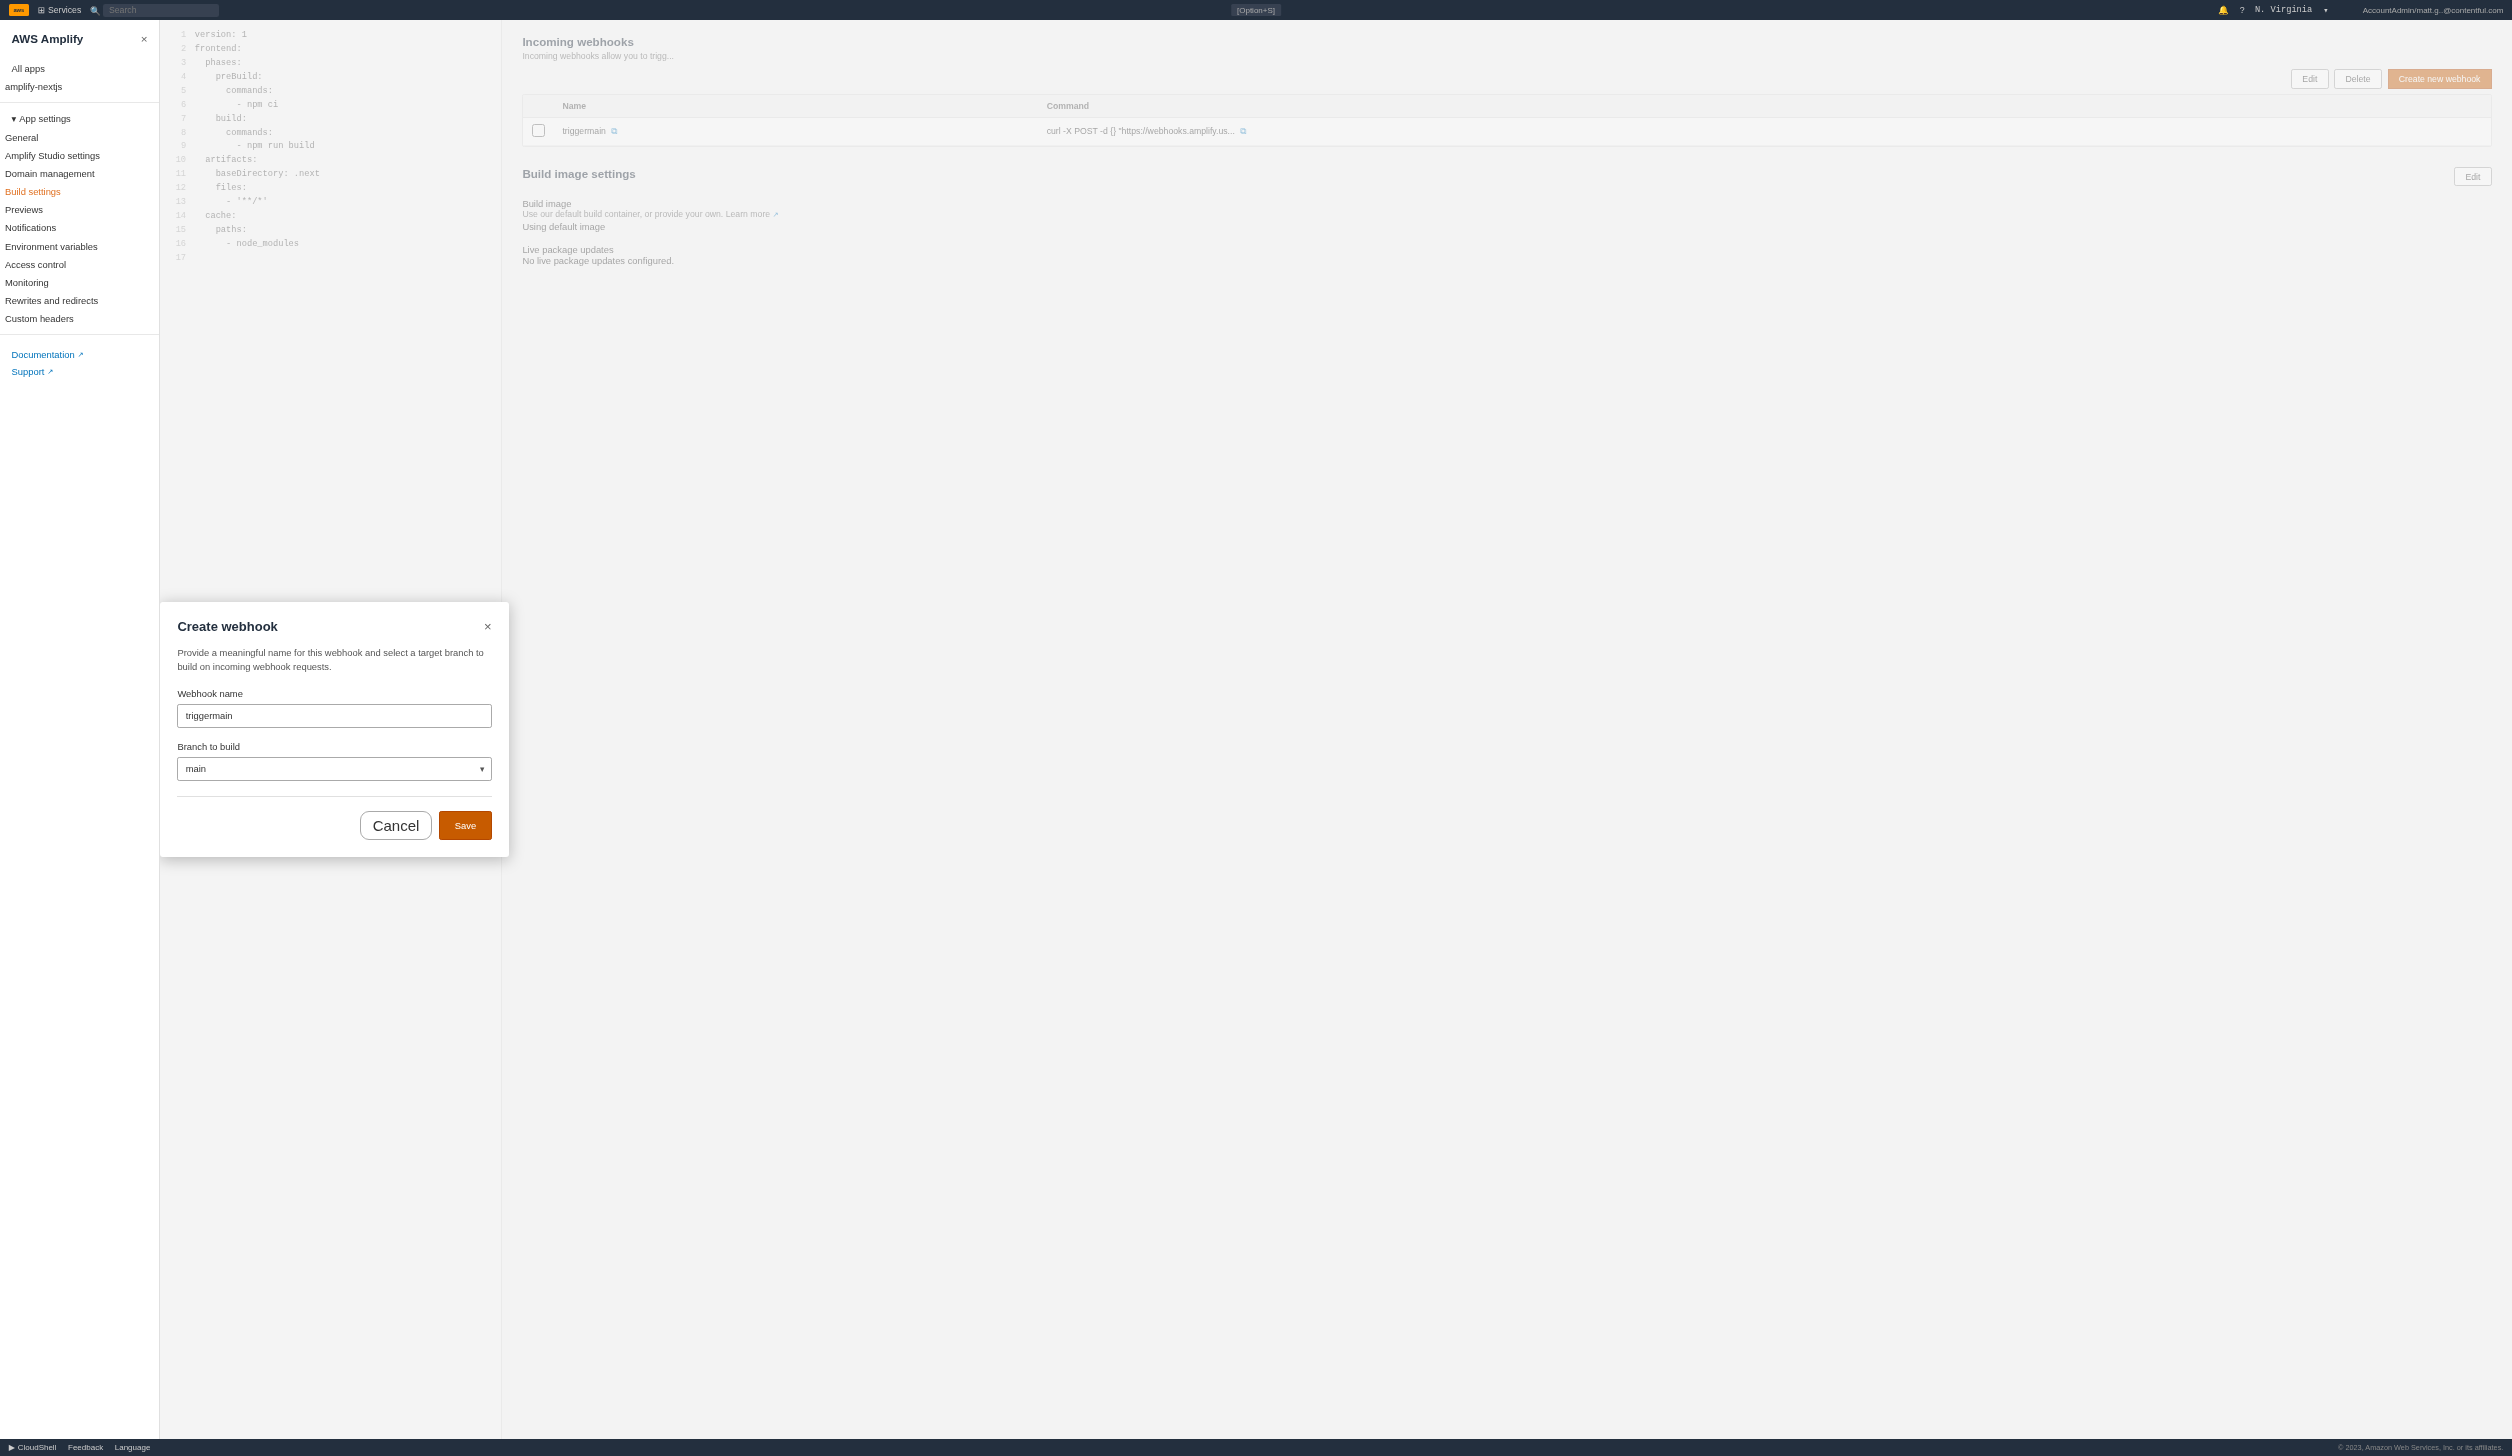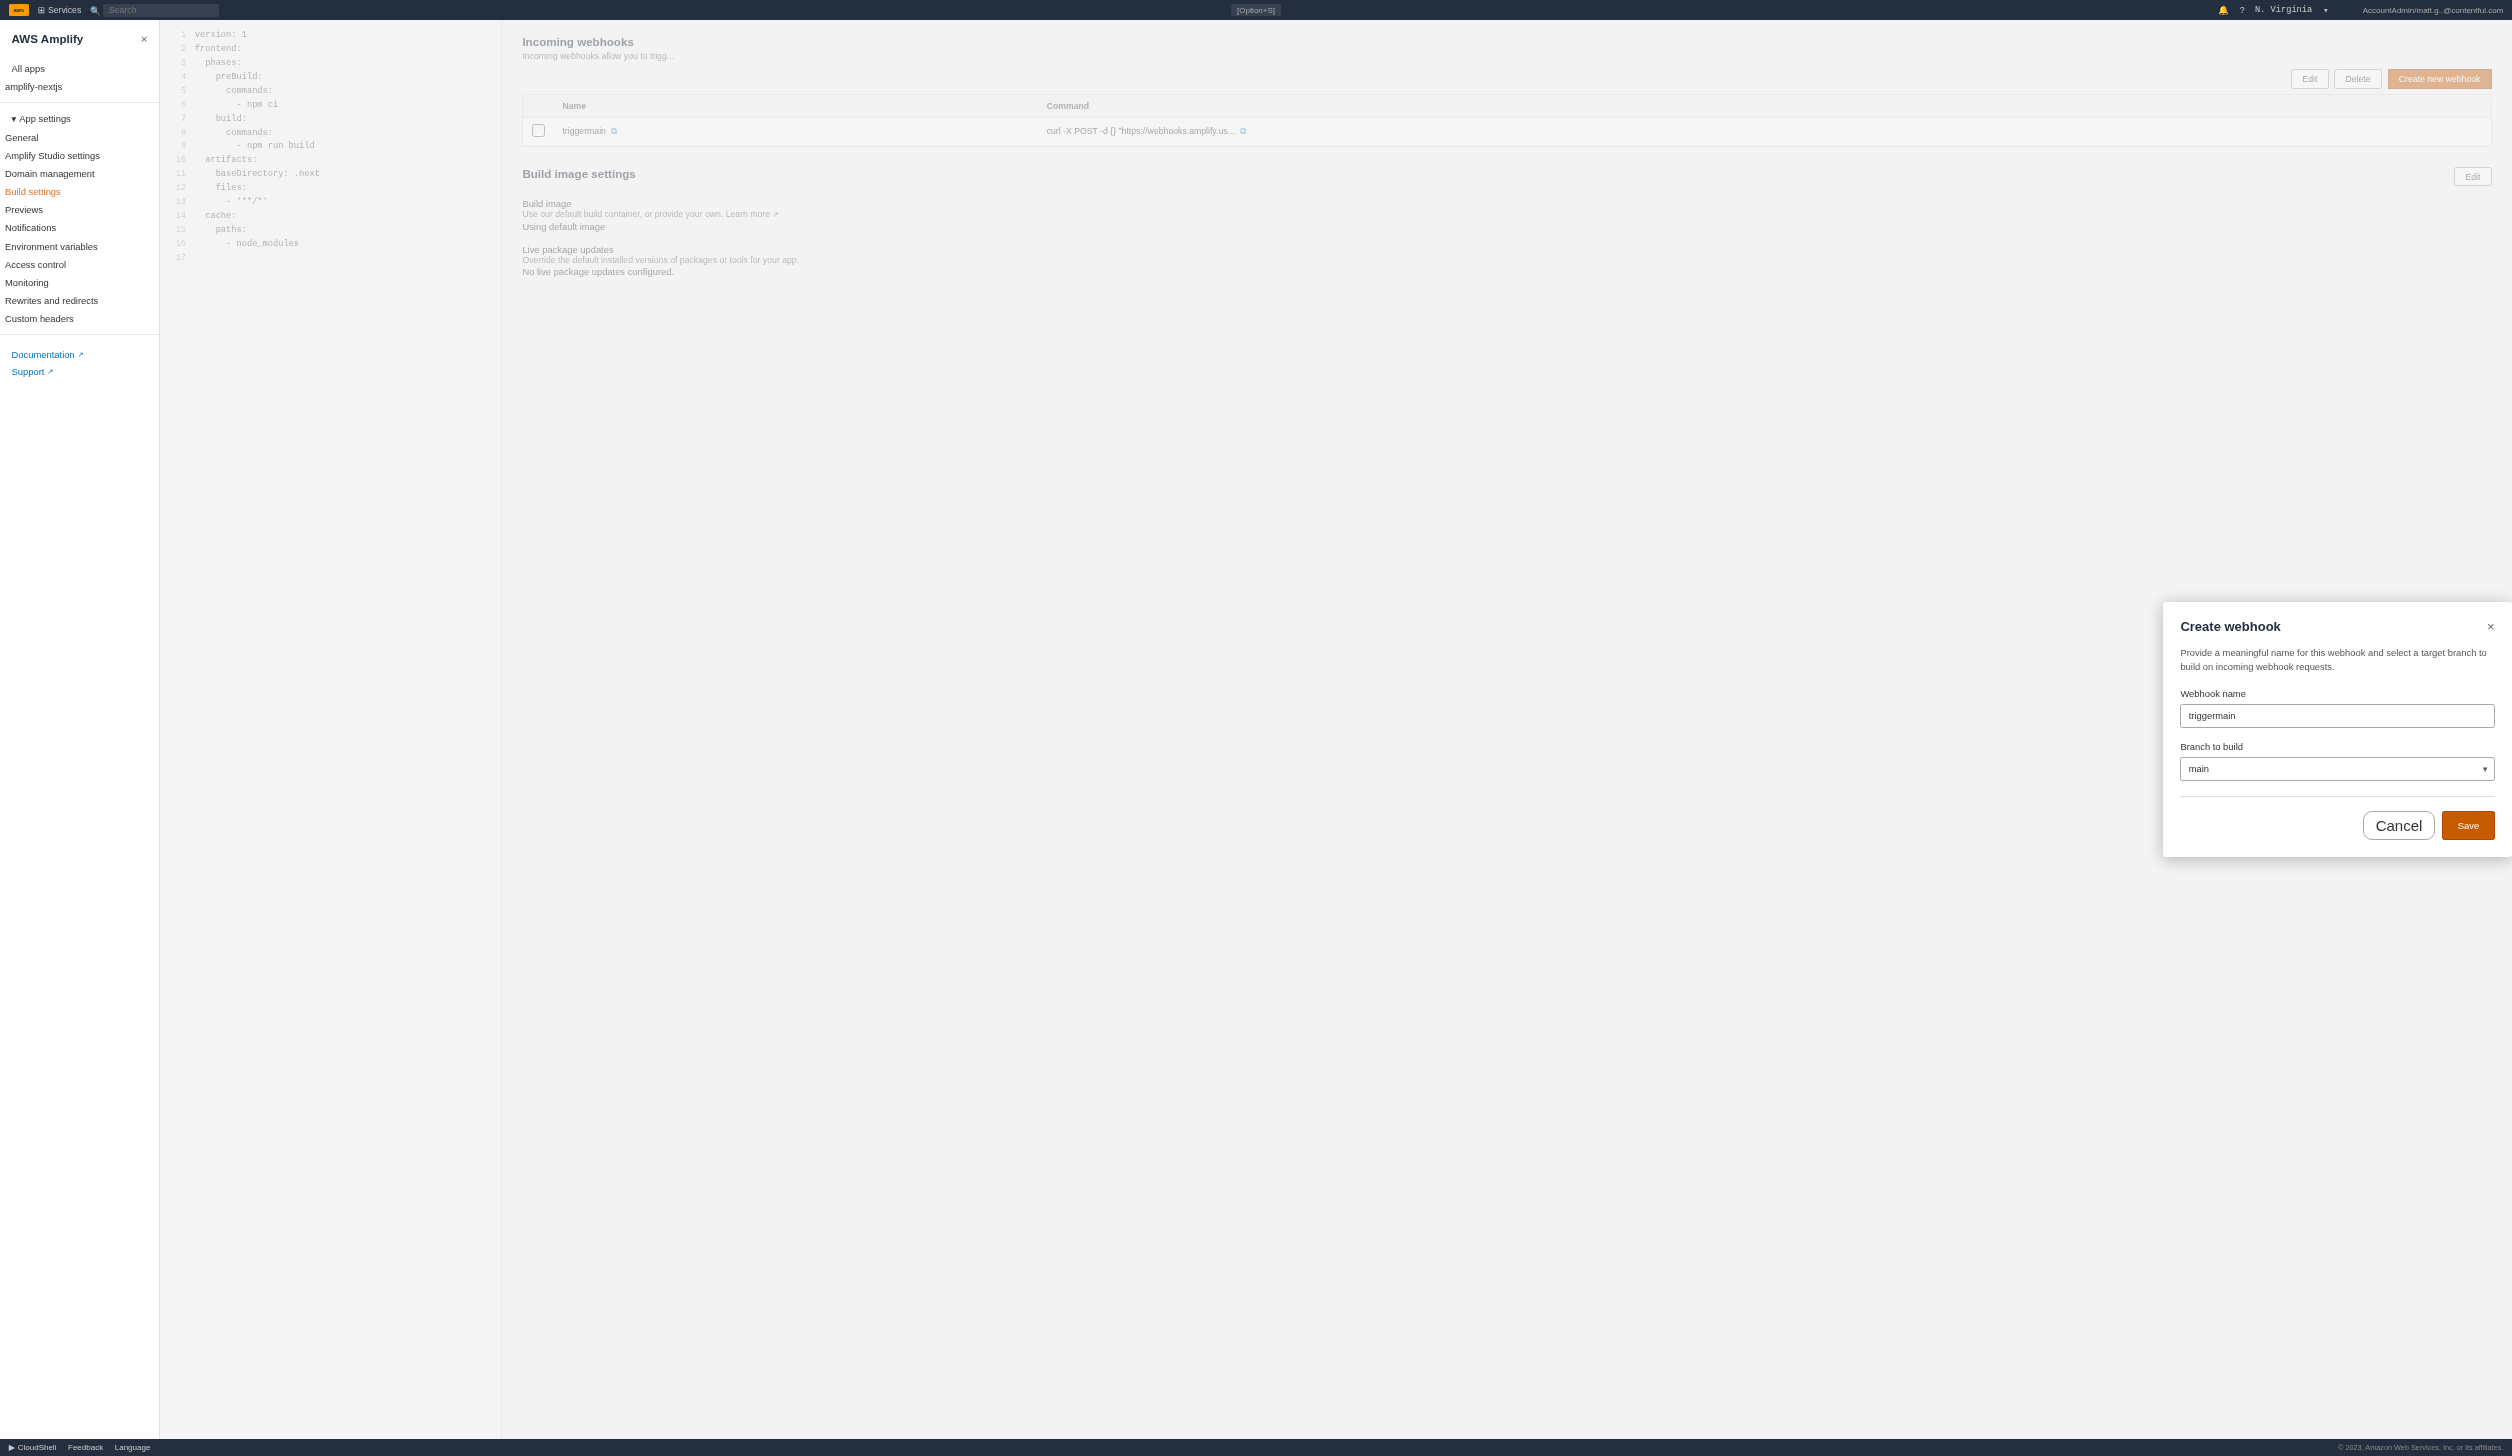--- a/index.html
+++ b/index.html
@@ -186,21 +186,21 @@
       z-index: 50;
     }
 
     
     .dialog-backdrop {
       position: absolute;
       top: 0; left: 0; right: 0; bottom: 0;
       z-index: 100;
       display: flex;
       align-items: center;
-      justify-content: flex-end;
+      justify-content: flex-start;
     }
     .dialog {
       background: #fff;
       border-radius: 2.9px;
       box-shadow: 0 2.9px 14.5px rgba(0,0,0,0.25);
       width: 349px;
       padding: 17.4px;
       position: relative;
     }
     .dialog-header {
@@ -593,21 +593,20 @@
         <div class="build-image-item">
           <div class="build-image-label">Build image</div>
           <div class="build-image-sublabel">
             <span>Use our default build container, or provide your own. Learn more</span>
             <span style="color:#0073bb; font-size:7.3px;">↗</span>
           </div>
           <div class="build-image-value">Using default image</div>
         </div>
         <div class="build-image-item">
           <div class="build-image-label">Live package updates</div>
-          <div class="build-image-sublabel">Override the default installed versions of packages or tools for your app.</div>
           <div class="build-image-value">No live package updates configured.</div>
         </div>
       </div>
     </div>
 
     <div class="overlay"></div>
 
     <div class="dialog-backdrop">
       <div class="dialog">
         <div class="dialog-header">

